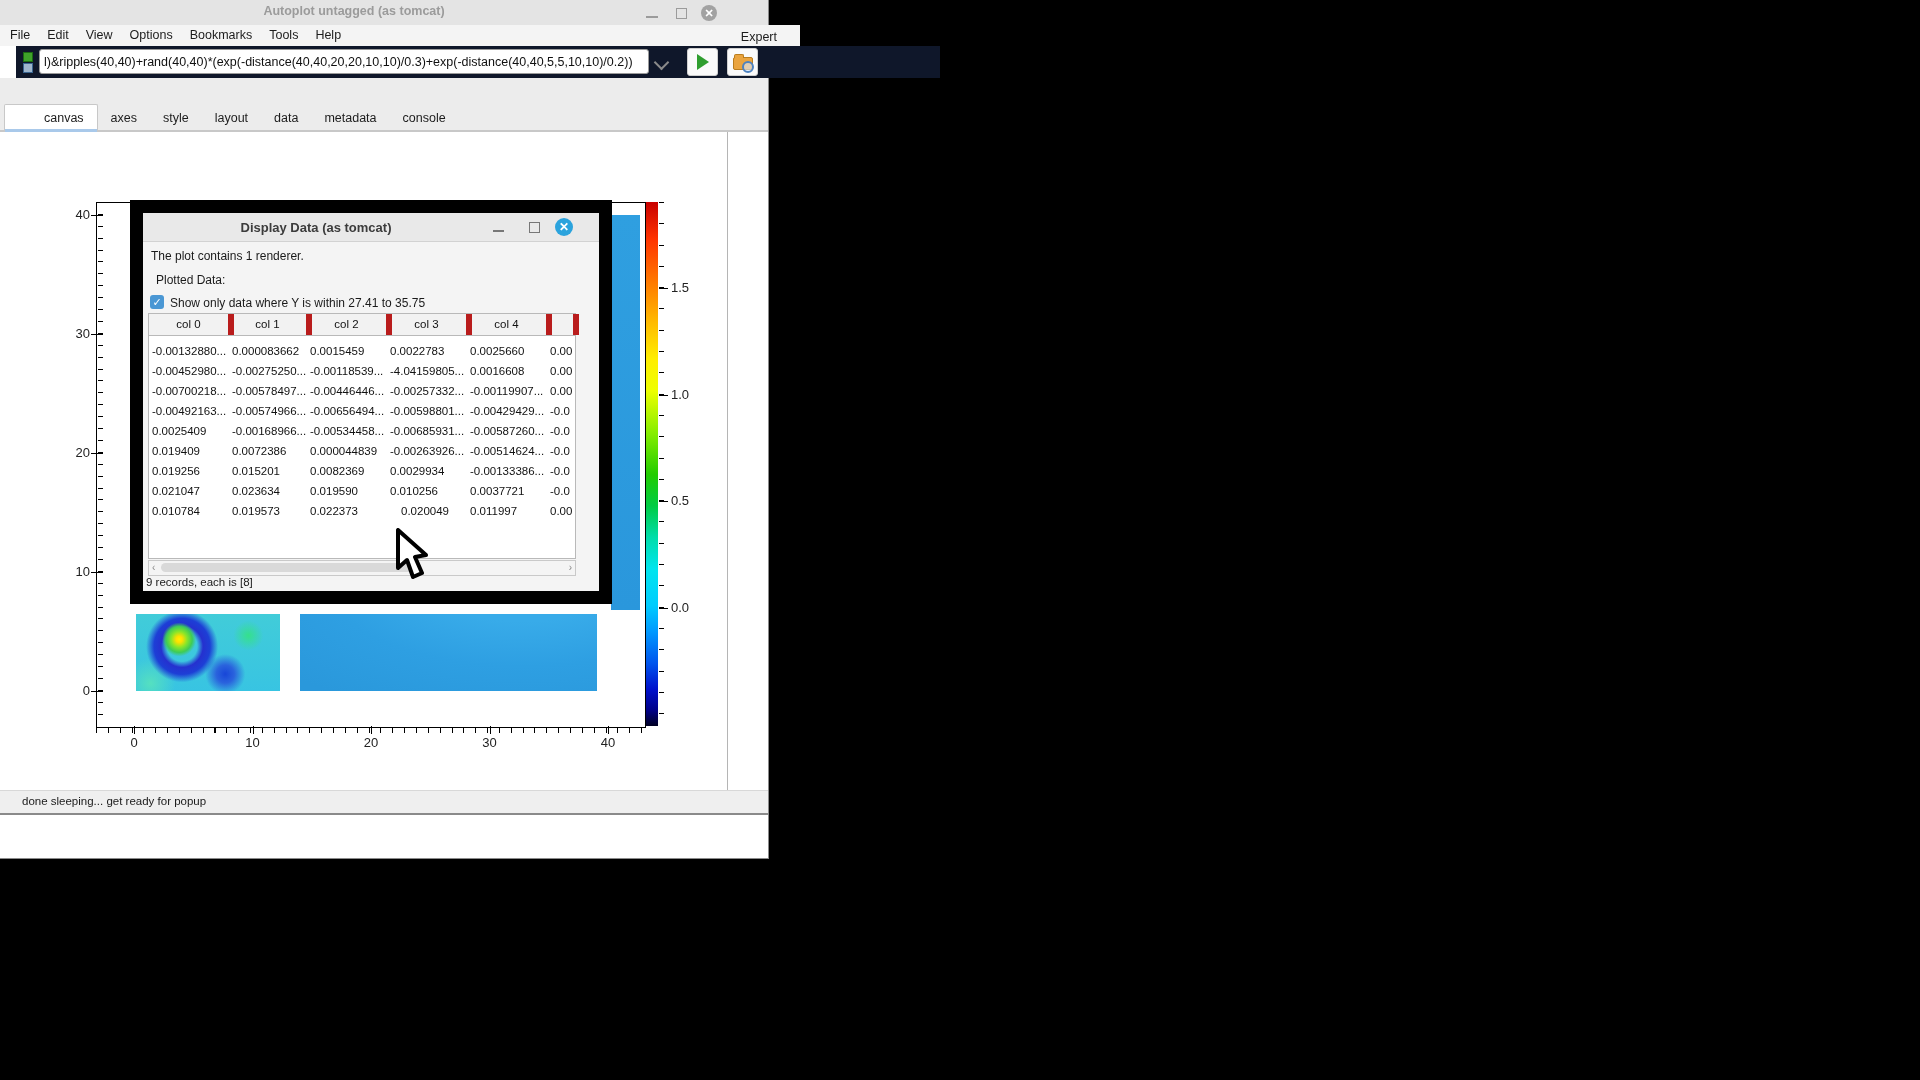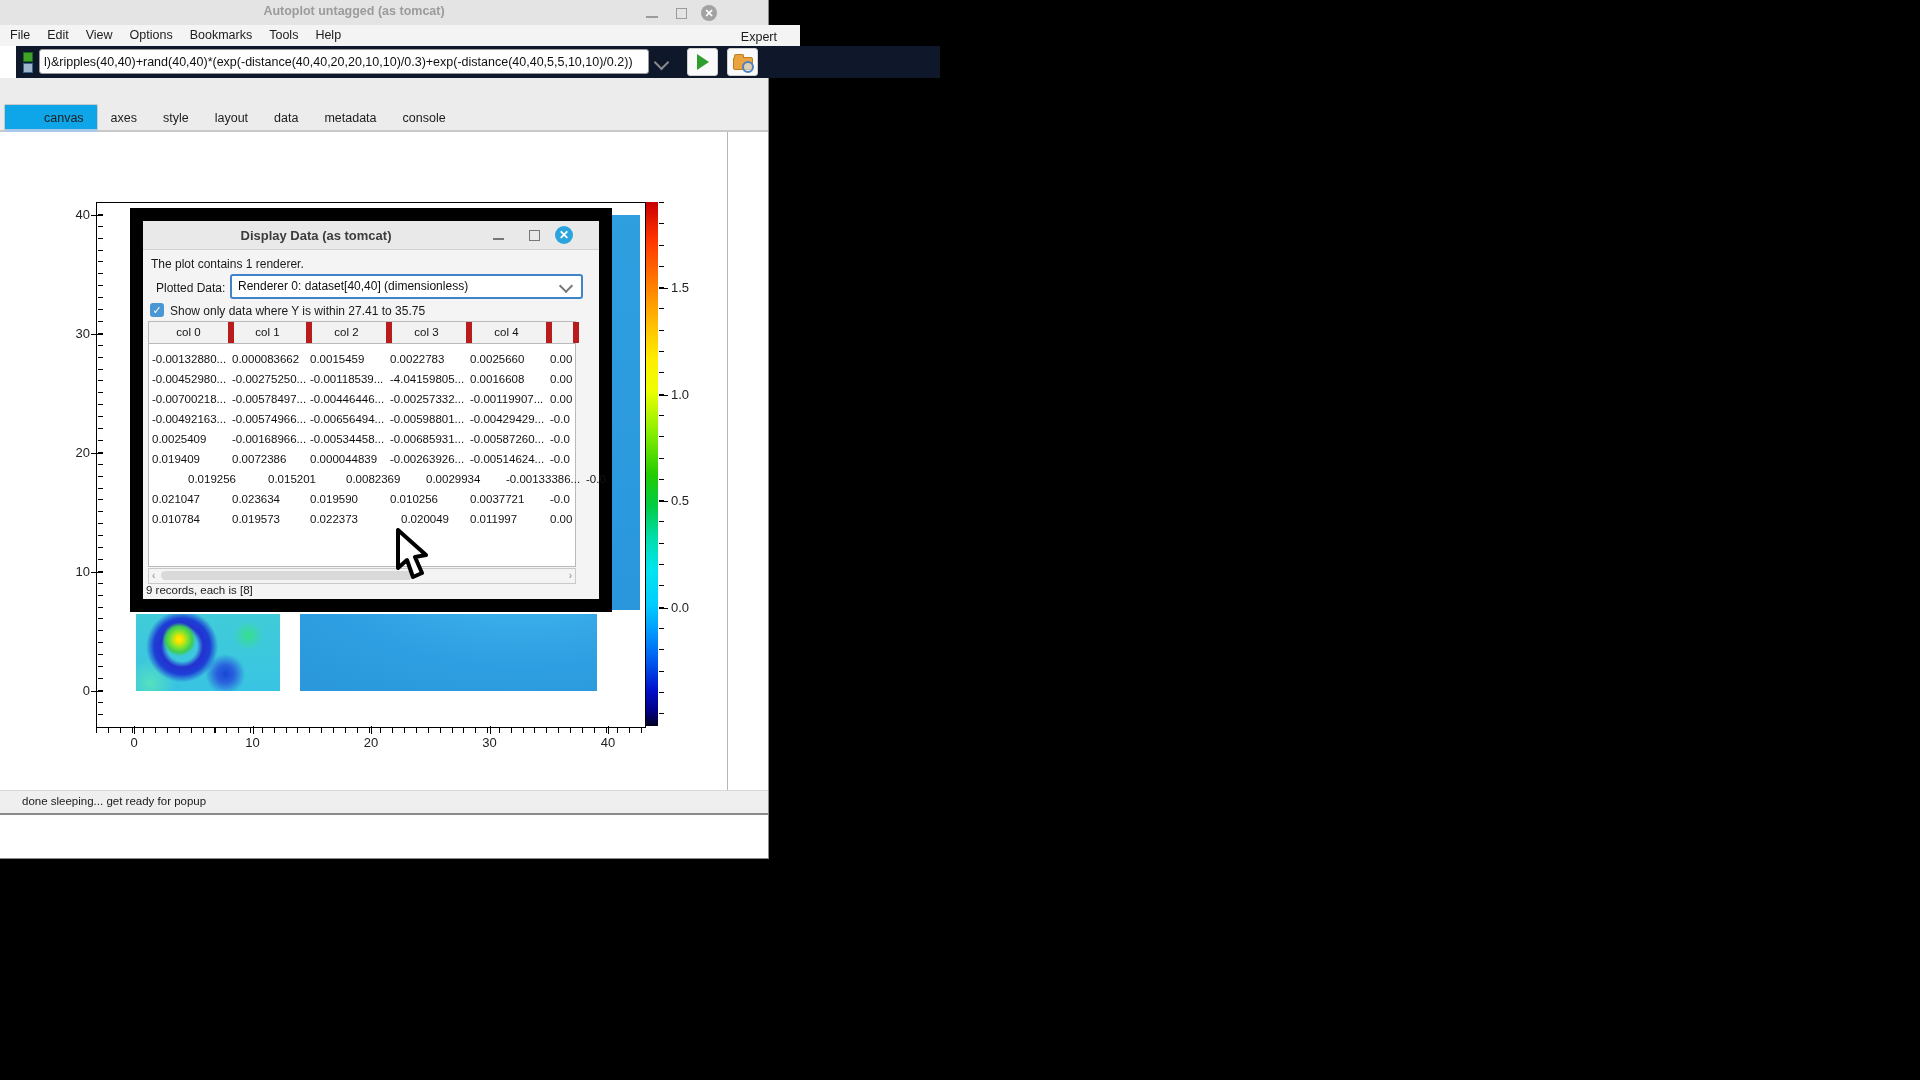--- a/index.html
+++ b/index.html
@@ -33,21 +33,21 @@
                 border-top:8px solid transparent;border-bottom:8px solid transparent;}
   .folderbtn{position:absolute;left:711px;top:2px;width:29px;height:26px;background:#fafafa;border:1px solid #cfcfcf;border-radius:3px;}
   .folder{position:absolute;left:5px;top:8px;width:18px;height:11px;background:#eaa43f;border:1px solid #ba7d1d;border-radius:2px;}
   .folder:before{content:"";position:absolute;left:0;top:-4px;width:8px;height:3px;background:#eaa43f;border:1px solid #ba7d1d;border-bottom:none;border-radius:2px 2px 0 0;}
   .magni{position:absolute;left:14px;top:12px;width:8px;height:8px;border:2px solid #4d82c0;border-radius:50%;background:rgba(220,235,255,.6);}
   
   .tabrow{position:absolute;left:0;top:78px;width:768px;height:54px;background:#ececec;}
   .tabs{position:absolute;left:4px;bottom:0;height:28px;}
   .tab{display:inline-block;position:relative;height:21px;padding:6px 13px 0 13px;font-size:12.5px;color:#1c1c1c;
        vertical-align:bottom;}
-  .tab.active{background:#0ea5e9;border:1px solid #c8c8c8;border-bottom:none;border-radius:2px 2px 0 0;padding-left:39px;}
+  .tab.active{background:#ffffff;border:1px solid #c8c8c8;border-bottom:none;border-radius:2px 2px 0 0;padding-left:39px;}
   .tab.active:after{content:"";position:absolute;left:0;right:0;bottom:0;height:3px;background:#a9c9ea;}
   .tabrow .paneltop{position:absolute;left:0;bottom:0;width:768px;height:2px;background:#c8c8c8;}
   
   .canvas{position:absolute;left:0;top:132px;width:768px;height:658px;background:#fff;overflow:hidden;}
   .panel-right-edge{position:absolute;left:727px;top:0;width:1px;height:658px;background:#b5b5b5;}
   .plotframe{position:absolute;left:96px;top:70px;width:548px;height:524px;border:1px solid #000;}
   .ytickminor{position:absolute;left:98px;top:70px;width:5px;height:524px;
       background:repeating-linear-gradient(to bottom,#000 0 1px,transparent 1px 11.9px);}
   .xtickminor{position:absolute;left:96px;top:595px;width:548px;height:6px;
       background:repeating-linear-gradient(to right,#000 0 1px,transparent 1px 11.85px);}
@@ -72,21 +72,21 @@
       background:
         radial-gradient(circle at 30% 33%, #fff200 0px, #ffe000 3px, #86e62a 8px, #3ecb57 13px, rgba(0,0,0,0) 17px),
         radial-gradient(circle at 32% 42%, rgba(0,0,0,0) 15px, #2531cf 21px, #1d3fd6 28px, rgba(0,0,0,0) 36px),
         radial-gradient(circle at 62% 78%, #1846d8 0px, #2a63dd 9px, rgba(0,0,0,0) 20px),
         radial-gradient(circle at 78% 28%, #35e08c 0px, rgba(0,0,0,0) 15px),
         radial-gradient(circle at 10% 90%, #55e0c0 0px, rgba(0,0,0,0) 25px),
         linear-gradient(#41ccd9,#38c4e2);}
   .spec-br{position:absolute;left:300px;top:482px;width:297px;height:77px;
       background:radial-gradient(ellipse 320px 140px at 75% -45%, #38abe9 30%, #2e9fe2 62%, #2a98db 100%);}
   
-  .dialog{position:absolute;left:130px;top:76px;width:456px;height:378px;border:13px solid #000;background:#f4f4f4;}
+  .dialog{position:absolute;left:130px;top:68px;width:456px;height:378px;border:13px solid #000;background:#f4f4f4;}
   .dtitle{position:absolute;left:0;top:0;width:456px;height:28px;background:#e9e9e9;border-bottom:1px solid #d2d2d2;}
   .dtitle .txt{position:absolute;left:0;right:110px;top:7px;text-align:center;font-size:13px;font-weight:bold;color:#3c3c3c;}
   .dmin{position:absolute;left:350px;top:17px;width:11px;height:2px;background:#777;}
   .dmax{position:absolute;left:386px;top:9px;width:9px;height:9px;border:1.5px solid #777;}
   .dclose{position:absolute;left:412px;top:5px;width:18px;height:18px;border-radius:50%;background:#2ba3dd;
           color:#fff;font-size:12px;line-height:18px;text-align:center;font-weight:bold;}
   .dp1{position:absolute;left:8px;top:36px;font-size:12px;color:#1a1a1a;}
   .dlab{position:absolute;left:13px;top:60px;font-size:12px;color:#1a1a1a;}
   .dcombo{position:absolute;left:87px;top:53px;width:343px;height:21px;background:#fff;border:2px solid #3f84c9;
           border-radius:3px;font-size:12px;color:#101010;line-height:21px;padding-left:6px;}
@@ -185,24 +185,20 @@
 
       <div class="dialog">
         <div class="dtitle">
           <div class="txt">Display Data (as tomcat)</div>
           <div class="dmin"></div>
           <div class="dmax"></div>
           <div class="dclose">✕</div>
         </div>
         <div class="dp1">The plot contains 1 renderer.</div>
         <div class="dlab">Plotted Data:</div>
-        <div class="dcombo">
-          <span>Renderer 0: dataset[40,40] (dimensionless)</span>
-          <div class="chev"></div>
-        </div>
         <div class="dcheck">✓</div>
         <div class="dchecklab">Show only data where Y is within 27.41 to 35.75</div>
 
         <div class="dtable">
           <div class="dthead" id="thead">
               <div class="dth" style="left: 0px; width: 79px;">col 0</div>
               <div class="dth" style="left: 80px; width: 77px;">col 1</div>
               <div class="dth" style="left: 158px; width: 79px;">col 2</div>
               <div class="dth" style="left: 238px; width: 79px;">col 3</div>
               <div class="dth" style="left: 318px; width: 79px;">col 4</div>
@@ -250,21 +246,21 @@
                 <div class="dtd" style="left: 398px; width: 24px;">-0.0</div>
               </div>
               <div class="dtr" style="top: 127px;">
                 <div class="dtd" style="left: 0px; width: 77px;">0.019409</div>
                 <div class="dtd" style="left: 80px; width: 75px;">0.0072386</div>
                 <div class="dtd" style="left: 158px; width: 77px;">0.000044839</div>
                 <div class="dtd" style="left: 238px; width: 77px;">-0.00263926...</div>
                 <div class="dtd" style="left: 318px; width: 77px;">-0.00514624...</div>
                 <div class="dtd" style="left: 398px; width: 24px;">-0.0</div>
               </div>
-              <div class="dtr" style="top: 147px; margin-left: 36px;">
+              <div class="dtr" style="top: 147px;">
                 <div class="dtd" style="left: 0px; width: 77px;">0.019256</div>
                 <div class="dtd" style="left: 80px; width: 75px;">0.015201</div>
                 <div class="dtd" style="left: 158px; width: 77px;">0.0082369</div>
                 <div class="dtd" style="left: 238px; width: 77px;">0.0029934</div>
                 <div class="dtd" style="left: 318px; width: 77px;">-0.00133386...</div>
                 <div class="dtd" style="left: 398px; width: 24px;">-0.0</div>
               </div>
               <div class="dtr" style="top: 167px;">
                 <div class="dtd" style="left: 0px; width: 77px;">0.021047</div>
                 <div class="dtd" style="left: 80px; width: 75px;">0.023634</div>

